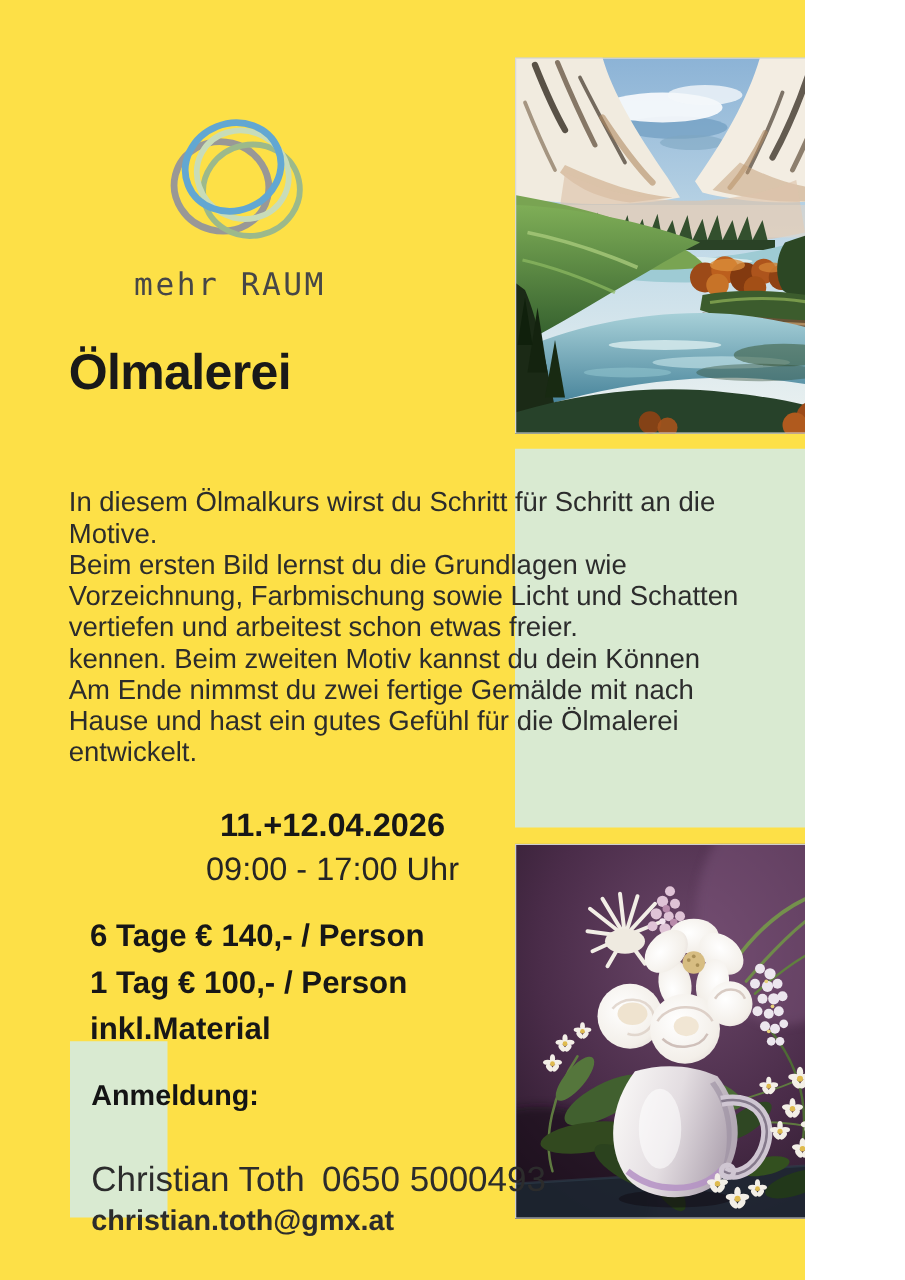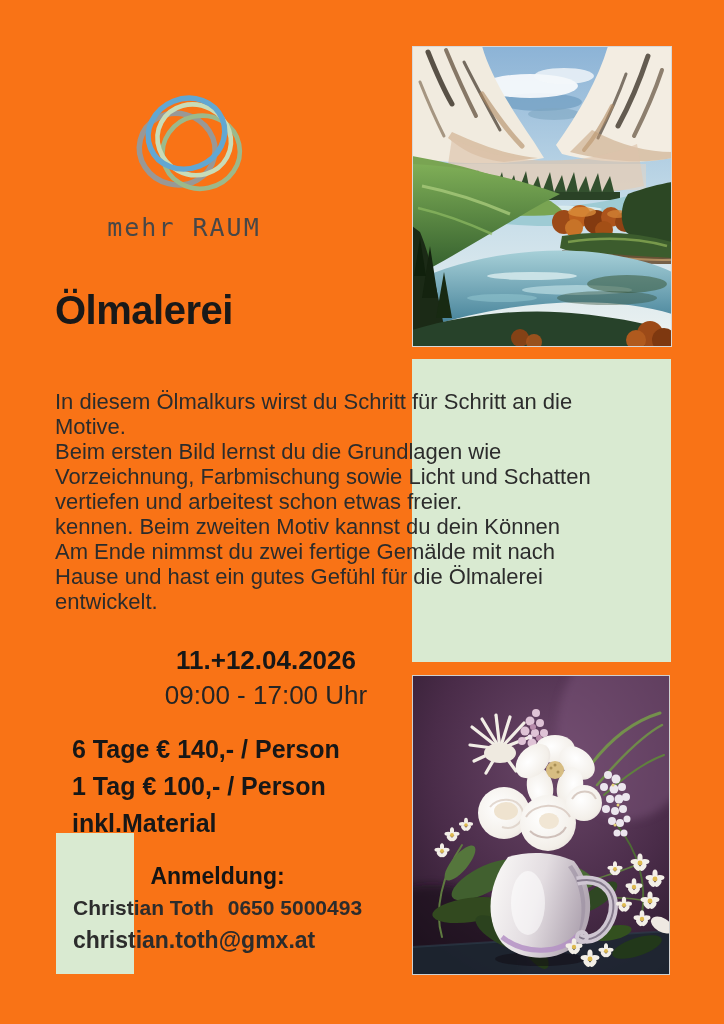--- a/index.html
+++ b/index.html
@@ -1,17 +1,17 @@
 <!DOCTYPE html>
 <html><head>
 <meta charset="utf-8">
 <style>
   html,body{margin:0;padding:0;background:#ffffff;}
   .page{
-    position:relative;width:724px;height:1024px;background:#f97316;
+    position:relative;width:644px;height:1024px;background:#fde047;
     font-family:"Liberation Sans",sans-serif;overflow:hidden;
   }
   .abs{position:absolute;}
 
   
   .logo-mark{left:126px;top:82px;width:124px;height:128px;}
   .logo-text{
     left:94px;top:213px;width:180px;text-align:center;
     font-family:"DejaVu Sans Mono",monospace;font-size:25px;font-weight:400;
     letter-spacing:2px;color:#474747;white-space:nowrap;
@@ -21,39 +21,39 @@
   .painting-top{left:412px;top:46px;width:260px;height:301px;}
   .painting-bottom{left:412px;top:675px;width:258px;height:300px;}
   .painting-top svg,.painting-bottom svg{display:block;width:100%;height:100%;}
 
   
   .hl-body{left:412px;top:359px;width:259px;height:303px;background:#d9ead1;z-index:0;}
   .hl-reg{left:56px;top:833px;width:78px;height:141px;background:#d9ead1;z-index:0;}
 
   
   .title{
-    left:55px;top:288px;font-size:40px;font-weight:700;color:#191919;
+    left:55px;top:276px;font-size:40px;font-weight:700;color:#191919;
     letter-spacing:-0.5px;z-index:2;
   }
   .body-text{
     left:55px;top:357px;width:640px;font-size:22px;line-height:25px;
     color:#2c2c2c;z-index:2;margin-top:32px;
   }
   .body-text div{white-space:nowrap;}
 
   .schedule{left:118px;top:643px;width:296px;text-align:center;z-index:2;}
   .schedule .date{font-size:26px;font-weight:700;color:#171717;line-height:35px;}
   .schedule .time{font-size:26px;font-weight:400;color:#252525;line-height:35px;}
 
   .pricing{left:72px;top:731px;z-index:2;}
   .pricing div{font-size:25px;font-weight:700;color:#171717;line-height:37px;white-space:nowrap;}
 
   .registration{left:73px;top:860px;z-index:2;}
-  .registration .reg-label{font-size:23px;font-weight:700;color:#141414;line-height:32px;text-align:center;}
-  .registration .reg-contact{font-size:21px;font-weight:700;color:#2c2c2c;line-height:32px;white-space:nowrap;}
+  .registration .reg-label{font-size:23px;font-weight:700;color:#141414;line-height:32px;}
+  .registration .reg-contact{font-size:28px;font-weight:400;color:#2c2c2c;line-height:32px;white-space:nowrap;margin-top:36px;}
   .registration .reg-contact .phone{margin-left:14px;}
   .registration .reg-email{font-size:23px;font-weight:700;color:#2c2c2c;line-height:32px;}
 </style>
 </head>
 <body>
 
 <div class="page">
 
   <div class="abs logo-mark">
     <svg viewBox="0 0 160 160" width="124" height="128">

